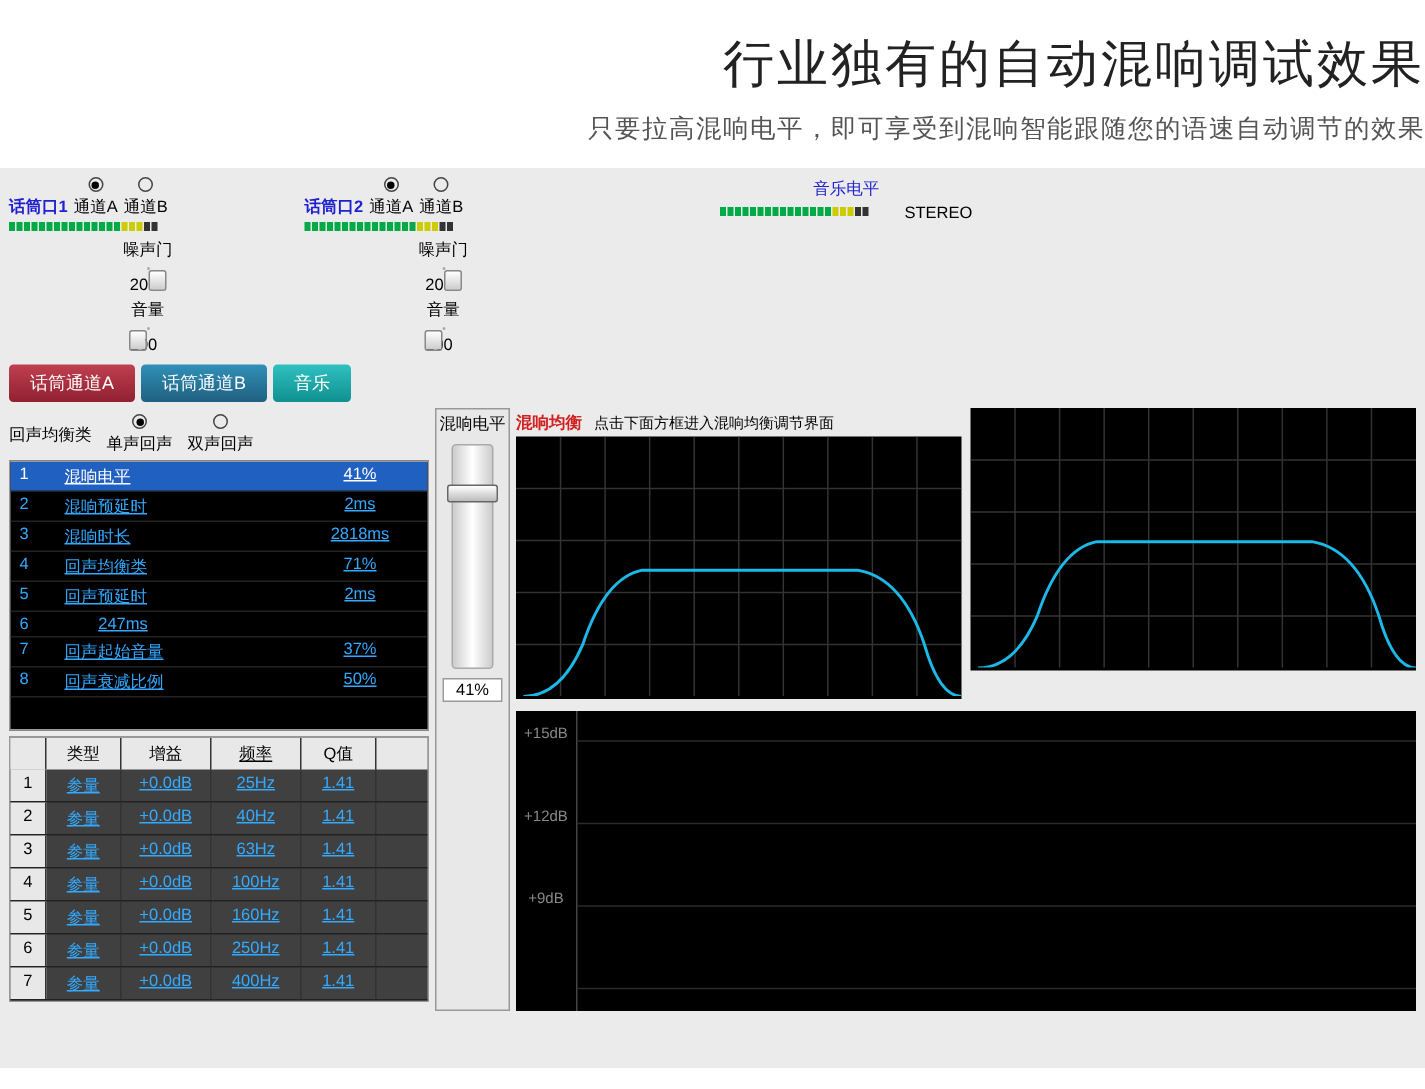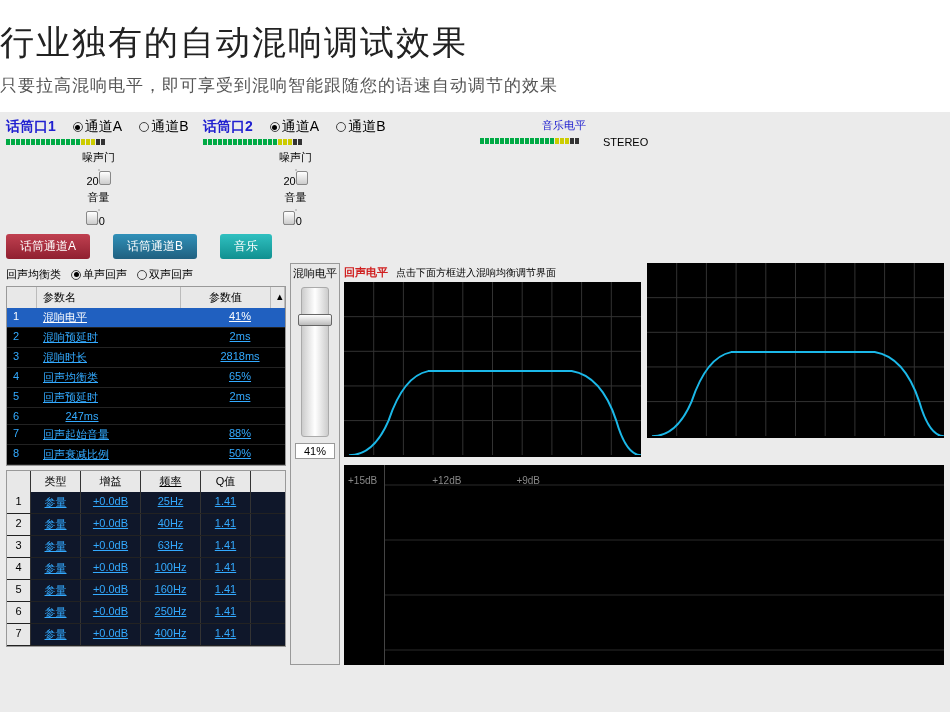--- a/index.html
+++ b/index.html
@@ -1,46 +1,46 @@
 <!DOCTYPE html>
 <html><head>
 <meta charset="utf-8">
 <style>
 * { margin: 0; padding: 0; box-sizing: border-box; font-family: "Microsoft YaHei", sans-serif; }
 body { width: 950px; height: 726px; background: #fff; overflow: hidden; }
 
-.hero { text-align: left; padding: 20px 0 15px; background: #fff; }
+.hero { text-align: right; padding: 20px 0 15px; background: #fff; }
 .hero h1 { font-size: 34px; font-weight: 400; color: #222; letter-spacing: 2px; }
 .hero p { font-size: 17px; color: #555; margin-top: 8px; letter-spacing: 1px; }
 
 .app { background: #ebebeb; height: 600px; position: relative; }
 
 .top-row { display: flex; gap: 12px; padding: 6px 6px 0; }
 .mic-block { width: 185px; }
-.mic-head { display: flex; align-items: flex-end; gap: 17px; font-size: 14px; }
+.mic-head { display: flex; align-items: flex-end; gap: 4px; font-size: 11px; }
 .mic-head .lbl { color: #2020d0; font-weight: bold; }
-.radio { display: inline-flex; align-items: center; gap: 2px; }
+.radio { display: inline-flex; align-items: center; gap: 2px; flex-direction: column; }
 .radio .dot { width: 10px; height: 10px; border: 1px solid #444; border-radius: 50%; display: inline-flex; align-items: center; justify-content: center; }
 .radio.on .dot::after { content: ""; width: 5px; height: 5px; background: #000; border-radius: 50%; }
 .meter { display: flex; gap: 1px; margin: 3px 0 5px; }
 .meter span { width: 4px; height: 6px; background: #0a4; }
 .meter span.y { background: #cc0; }
 .meter span.r { background: #333; }
 .slider-row { display: flex; align-items: center; gap: 4px; font-size: 11px; margin: 3px 0; flex-direction: column; }
 .slider-row .sl { flex: 1; height: 16px; position: relative; background: linear-gradient(#ddd,#fff,#ddd); border: 1px solid #aaa; border-radius: 2px; }
 .slider-row .sl::after { content: ""; position: absolute; top: 1px; width: 10px; height: 12px; background: linear-gradient(#fff,#ccc); border: 1px solid #888; border-radius: 2px; }
 .slider-row .sl.p20::after { left: 18%; }
 .slider-row .sl.p100::after { right: 1px; }
 .slider-row .val { width: 24px; text-align: left; }
 
 .music-block { margin-left: 80px; font-size: 11px; }
 .music-block .lbl { color: #2020d0; display:block; text-align:center; margin-bottom:2px; }
 .music-block .row { display:flex; align-items:center; gap:24px; }
 
-.tab-row { display: flex; gap: 23px; padding: 4px 6px; }
+.tab-row { display: flex; gap: 4px; padding: 4px 6px; }
 .tab { padding: 4px 14px; font-size: 12px; color: #fff; border-radius: 3px; cursor: pointer; }
 .tab.red { background: linear-gradient(#c04050,#902030); }
 .tab.blue { background: linear-gradient(#3090b8,#206080); }
 .tab.cyan { background: linear-gradient(#30c0c0,#109090); }
 
 .mid-row { display: flex; padding: 0 6px; gap: 4px; }
 
 .left-col { width: 280px; }
 .eq-type-row { display: flex; align-items: center; gap: 10px; font-size: 11px; padding: 4px 0; }
 
@@ -52,21 +52,21 @@
 .param-table .hdr .c2 { width: 90px; text-align: center; }
 .param-table .hdr .c3 { width: 14px; background:#e8e8e8; }
 .param-table .row { display: flex; font-size: 11px; color: #3af; border-bottom: 1px solid #222; }
 .param-table .row.sel { background: #2060c0; color: #fff; }
 .param-table .row > div { padding: 2px 6px; }
 .param-table .row .c0 { width: 30px; color:#3af; }
 .param-table .row.sel .c0 { color:#fff; }
 .param-table .row .c1 { flex: 1; text-decoration: underline; }
 .param-table .row .c2 { width: 90px; text-align: center; text-decoration: underline; }
 
-.eq-table { margin-top: 4px; border: 1px solid #999; background: #0f172a; }
+.eq-table { margin-top: 4px; border: 1px solid #999; background: #404040; }
 .eq-table .hdr { display: flex; background: #e8e8e8; font-size: 11px; }
 .eq-table .hdr > div, .eq-table .row > div { padding: 3px 4px; text-align: center; border-right: 1px solid #333; }
 .eq-table .row { display: flex; font-size: 11px; color: #3af; border-bottom: 1px solid #222; }
 .eq-table .c0 { width: 24px; background:#e8e8e8; color:#000; }
 .eq-table .row .c0 { background:#e8e8e8; color:#000; }
 .eq-table .c1 { width: 50px; }
 .eq-table .c2 { width: 60px; }
 .eq-table .c3 { width: 60px; text-decoration: underline; }
 .eq-table .c4 { width: 50px; }
 .eq-table .row .c1,.eq-table .row .c2,.eq-table .row .c3,.eq-table .row .c4 { text-decoration: underline; }
@@ -79,21 +79,21 @@
 .graph-col { flex: 1; display: flex; flex-direction: column; gap: 4px; }
 .graph-row { display: flex; gap: 6px; }
 .graph-box { flex: 1; }
 .graph-head { display: flex; gap: 8px; font-size: 11px; padding: 2px 0; align-items: baseline; }
 .graph-head .t1 { color: #d02020; font-weight: bold; }
 .graph-head .t2 { color: #000; font-size: 10px; }
 .graph { background: #000; height: 175px; position: relative; overflow: hidden; }
 .curve { position: absolute; inset: 0; }
 
 .big-graph { background: #000; height: 200px; margin-top: 4px; display: flex; }
-.big-graph .yaxis { width: 40px; display: flex; color: #888; font-size: 10px; padding: 10px 4px; gap: 55px; text-align: center; }
+.big-graph .yaxis { width: 40px; display: flex; flex-direction: column; color: #888; font-size: 10px; padding: 10px 4px; gap: 44px; text-align: center; }
 .big-graph .plot { flex: 1; border-left: 1px solid #444; position: relative; }
 </style>
 </head>
 <body>
 
 <div class="hero">
   <h1>行业独有的自动混响调试效果</h1>
   <p>只要拉高混响电平，即可享受到混响智能跟随您的语速自动调节的效果</p>
 </div>
 
@@ -236,60 +236,54 @@
             <span class="dot"></span>
             <span>单声回声</span>
           </span>
         <span class="radio">
             <span class="dot"></span>
             <span>双声回声</span>
           </span>
       </div>
 
       <div class="param-table">
-        <div class="hdr">
-            <div class="c0"></div>
-            <div class="c1">参数名</div>
-            <div class="c2">参数值</div>
-            <div class="c3">▴</div>
-          </div>
         <div id="param-rows">
             <div class="row sel">
               <div class="c0">1</div>
               <div class="c1">混响电平</div>
               <div class="c2">41%</div>
             </div>
             <div class="row">
               <div class="c0">2</div>
               <div class="c1">混响预延时</div>
               <div class="c2">2ms</div>
             </div>
             <div class="row">
               <div class="c0">3</div>
               <div class="c1">混响时长</div>
               <div class="c2">2818ms</div>
             </div>
             <div class="row">
               <div class="c0">4</div>
               <div class="c1">回声均衡类</div>
-              <div class="c2">65%</div>
+              <div class="c2">71%</div>
             </div>
             <div class="row">
               <div class="c0">5</div>
               <div class="c1">回声预延时</div>
               <div class="c2">2ms</div>
             </div>
             <div class="row">
               <div class="c0">6</div>
               <div class="c2">247ms</div>
             </div>
             <div class="row">
               <div class="c0">7</div>
               <div class="c1">回声起始音量</div>
-              <div class="c2">88%</div>
+              <div class="c2">37%</div>
             </div>
             <div class="row">
               <div class="c0">8</div>
               <div class="c1">回声衰减比例</div>
               <div class="c2">50%</div>
             </div>
           </div>
       </div>
 
       <div class="eq-table">
@@ -359,21 +353,21 @@
       <div class="track">
           <div class="thumb"></div>
         </div>
       <div class="out">41%</div>
     </div>
 
     <div class="graph-col">
       <div class="graph-row">
         <div class="graph-box">
           <div class="graph-head">
-              <span class="t1">回声电平</span>
+              <span class="t1">混响均衡</span>
               <span class="t2">点击下面方框进入混响均衡调节界面</span>
             </div>
           <div class="graph">
             <svg class="curve" viewBox="0 0 300 175" preserveAspectRatio="none">
               <g stroke="#333" stroke-width="1">
                 <line x1="0" y1="35" x2="300" y2="35"></line>
                   <line x1="0" y1="70" x2="300" y2="70"></line>
                   <line x1="0" y1="105" x2="300" y2="105"></line>
                   <line x1="0" y1="140" x2="300" y2="140"></line>
                 <line x1="30" y1="0" x2="30" y2="175"></line>

